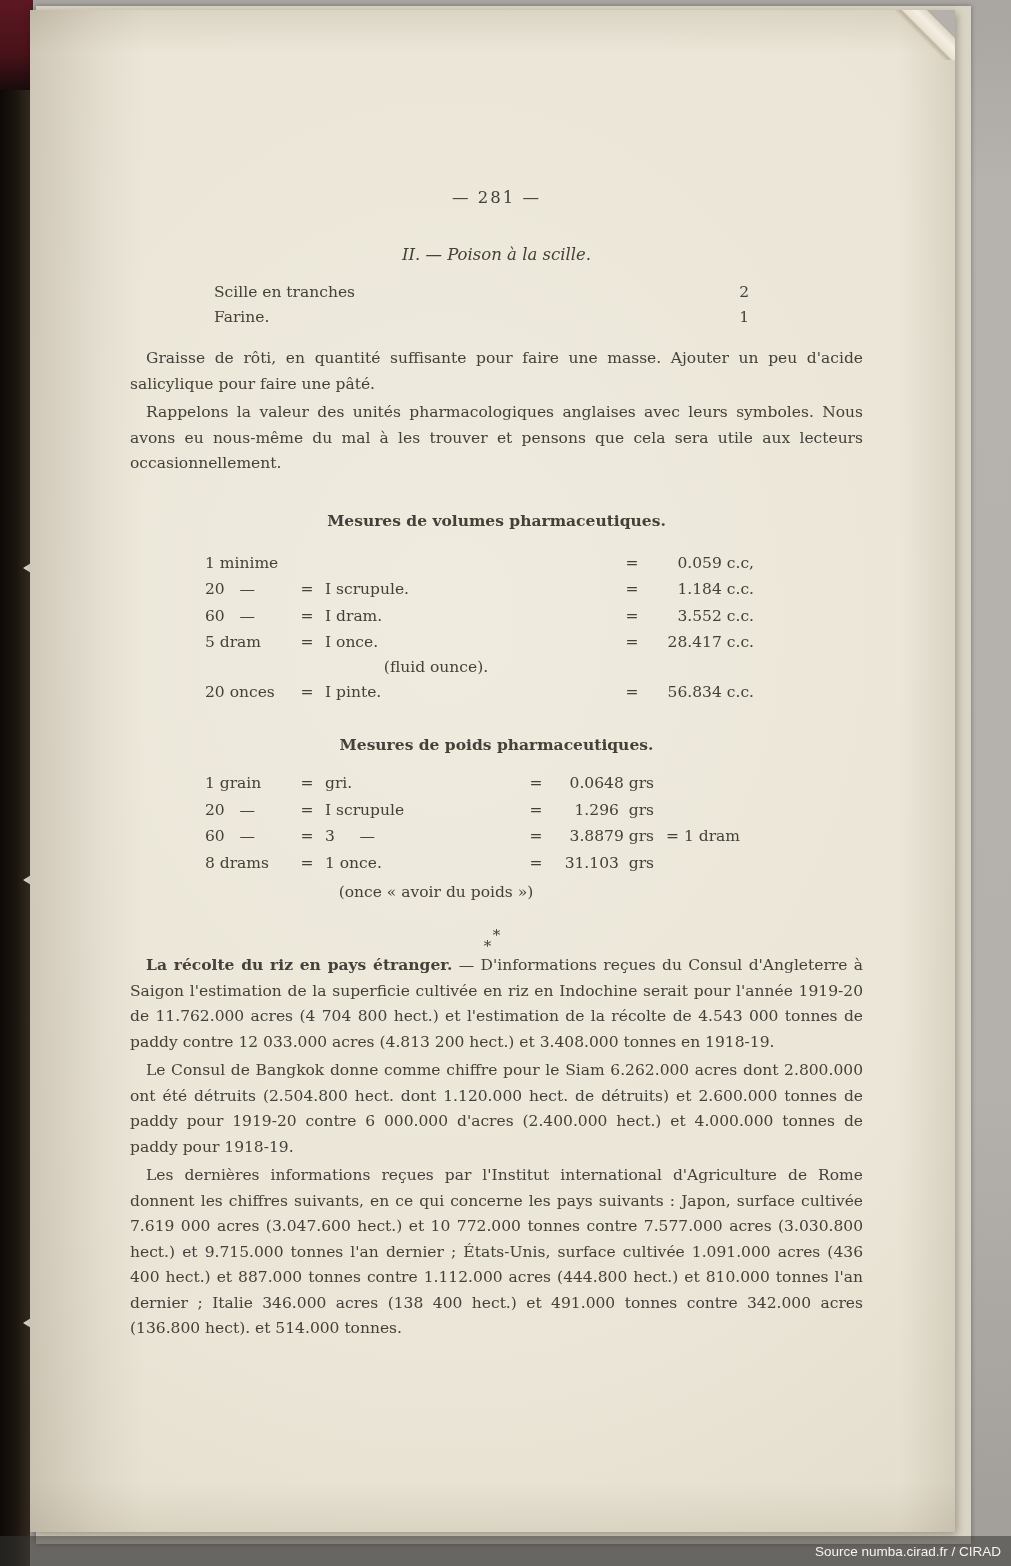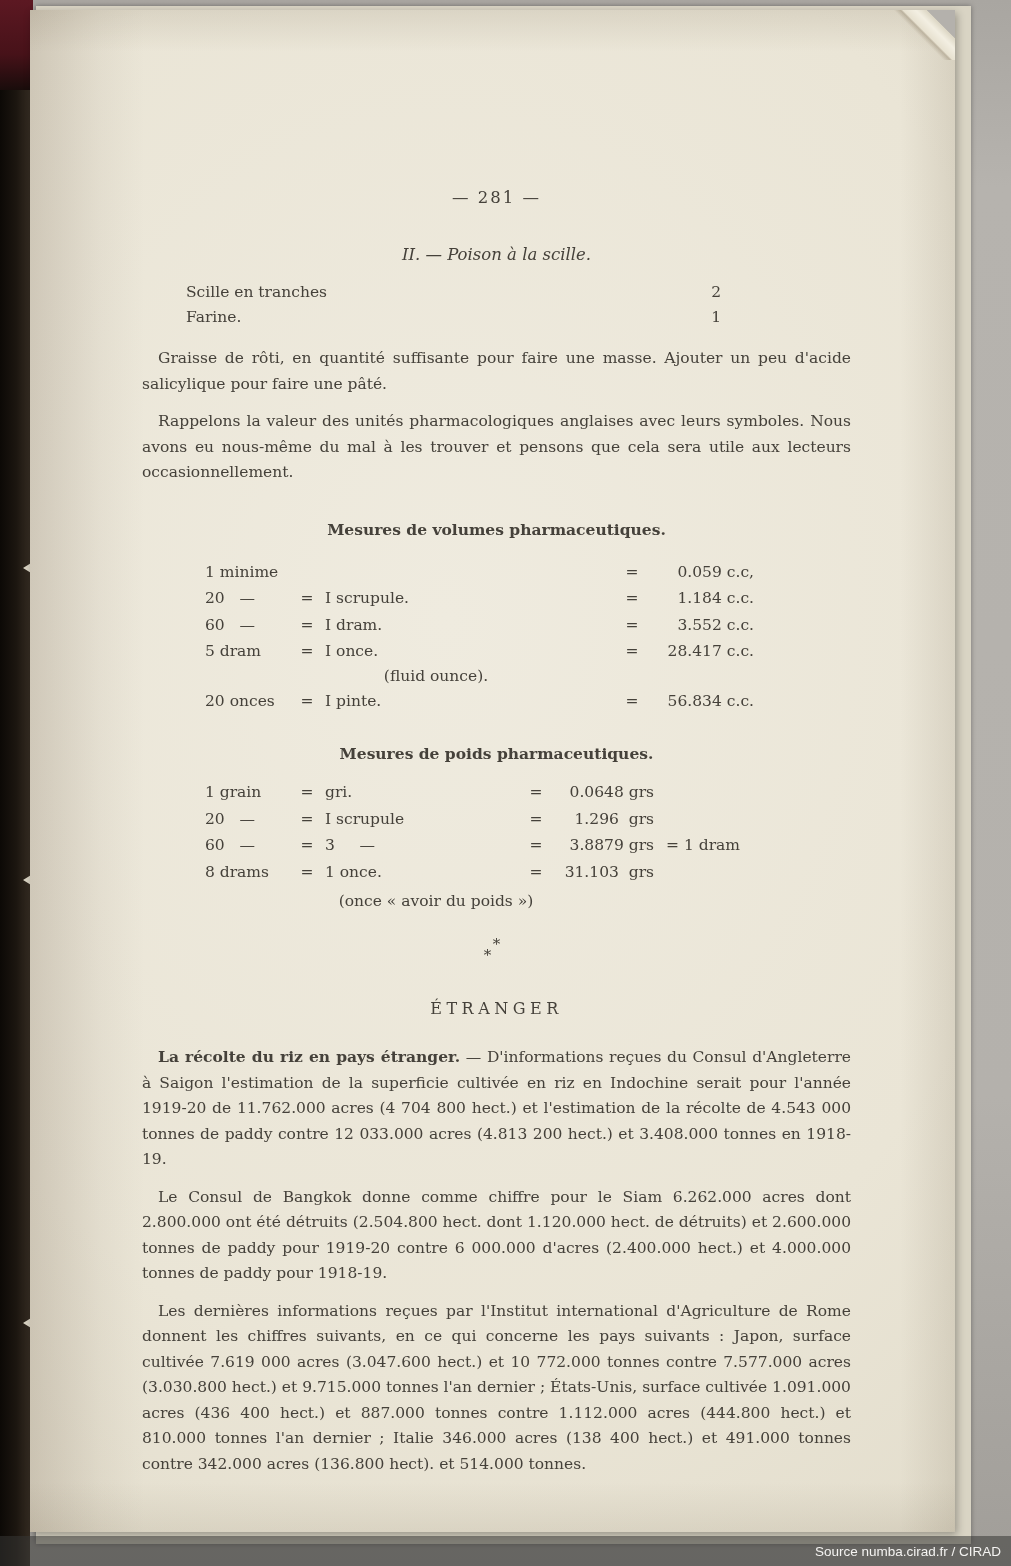--- a/index.html
+++ b/index.html
@@ -30,28 +30,28 @@
     background:linear-gradient(270deg,rgba(100,85,60,.13),rgba(0,0,0,0) 55px),
                linear-gradient(180deg,rgba(100,85,60,.12),rgba(0,0,0,0) 42px),
                linear-gradient(0deg,rgba(100,85,60,.10),rgba(0,0,0,0) 50px);}
   .fold{position:absolute;top:0;right:0;width:66px;height:50px;z-index:5;
     background:linear-gradient(225deg,#b4b1ac 24%,#ddd7c5 25%,#f3efe2 34%,#e7e1d0 45%,rgba(110,92,64,.28) 47%,rgba(0,0,0,0) 53%);}
   
   .content{position:absolute;left:100px;right:92px;top:0;bottom:0;padding-top:178px;
     color:#45413a;font-size:15.5px;z-index:6;}
   .pagenum{text-align:center;font-size:16.5px;letter-spacing:2px;margin:0 0 38px;}
   .recipe-title{text-align:center;font-style:italic;font-size:16.5px;margin:0 0 16px;}
-  .items{margin-left:56px;width:535px;}
+  .items{margin-left:84px;width:535px;}
   .item{display:flex;align-items:baseline;line-height:25px;}
   .ilabel{white-space:pre;}
   .idots,.mdots{flex:1;margin:0 6px;height:13px;min-width:18px;
     background-image:radial-gradient(circle,rgba(70,63,53,.85) 1.1px,rgba(0,0,0,0) 1.5px);
     background-size:17px 13px;background-repeat:repeat-x;background-position:4px 8px;}
   .ival{width:34px;text-align:right;}
-  .para{margin:12px;text-align:justify;line-height:25.5px;text-indent:16px;}
+  .para{margin:0;text-align:justify;line-height:25.5px;text-indent:16px;}
   .para.first{margin-top:16px;}
   .para + .para{margin-top:3px;}
   .mhead{text-align:center;font-weight:bold;font-size:15.5px;}
   .mhead.vol-h{margin:34px 0 20px;}
   .mhead.pds-h{margin:30px 0 16px;}
   .mtable{margin-left:56px;}
   .mtable.vol{width:568px;}
   .mtable.pds{width:560px;}
   .mrow{display:flex;align-items:baseline;line-height:26.5px;margin-left:19px;}
   .mq{width:84px;white-space:pre;}
@@ -194,21 +194,20 @@
         <span class="mextra"></span>
       </div>
       <div class="mnote pds-note">(once « avoir du poids »)</div>
     </div>
 
     <div class="asterism">
       <span class="a1">*</span>
       <span class="a2">*</span>
     </div>
 
-    <div class="etr-head">ÉTRANGER</div>
 
     <p class="para">
       <span class="lead">La récolte du riz en pays étranger.</span><span> — D'informations reçues du Consul d'Angleterre à Saigon l'estimation de la superficie cultivée en riz en Indochine serait pour l'année 1919-20 de 11.762.000 acres (4 704 800 hect.) et l'estimation de la récolte de 4.543 000 tonnes de paddy contre 12 033.000 acres (4.813 200 hect.) et 3.408.000 tonnes en 1918-19.</span>
     </p>
     <p class="para">Le Consul de Bangkok donne comme chiffre pour le Siam 6.262.000 acres dont 2.800.000 ont été détruits (2.504.800 hect. dont 1.120.000 hect. de détruits) et 2.600.000 tonnes de paddy pour 1919-20 contre 6 000.000 d'acres (2.400.000 hect.) et 4.000.000 tonnes de paddy pour 1918-19.</p>
     <p class="para">Les dernières informations reçues par l'Institut international d'Agriculture de Rome donnent les chiffres suivants, en ce qui concerne les pays suivants : Japon, surface cultivée 7.619 000 acres (3.047.600 hect.) et 10 772.000 tonnes contre 7.577.000 acres (3.030.800 hect.) et 9.715.000 tonnes l'an dernier ; États-Unis, surface cultivée 1.091.000 acres (436 400 hect.) et 887.000 tonnes contre 1.112.000 acres (444.800 hect.) et 810.000 tonnes l'an dernier ; Italie 346.000 acres (138 400 hect.) et 491.000 tonnes contre 342.000 acres (136.800 hect). et 514.000 tonnes.</p>
 
   </div>
 </div>
 

